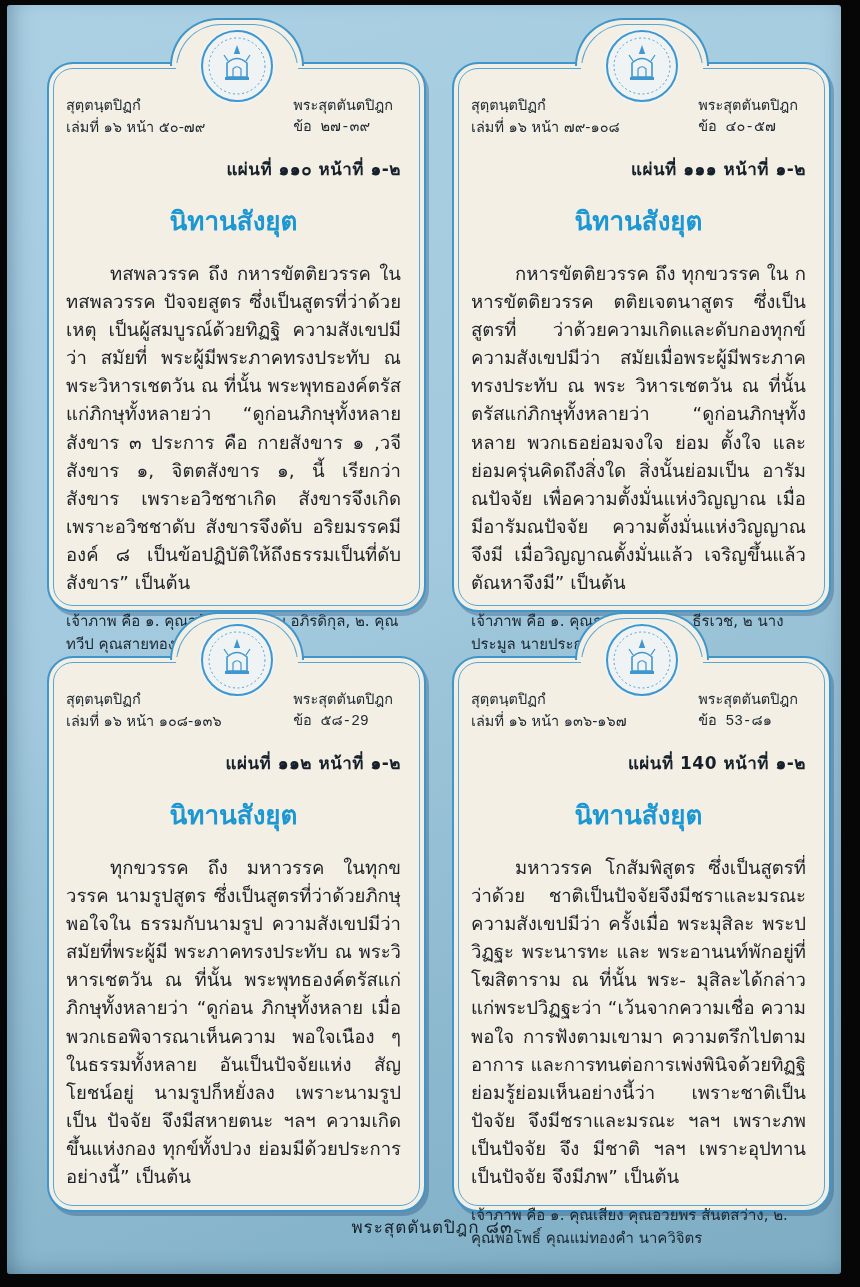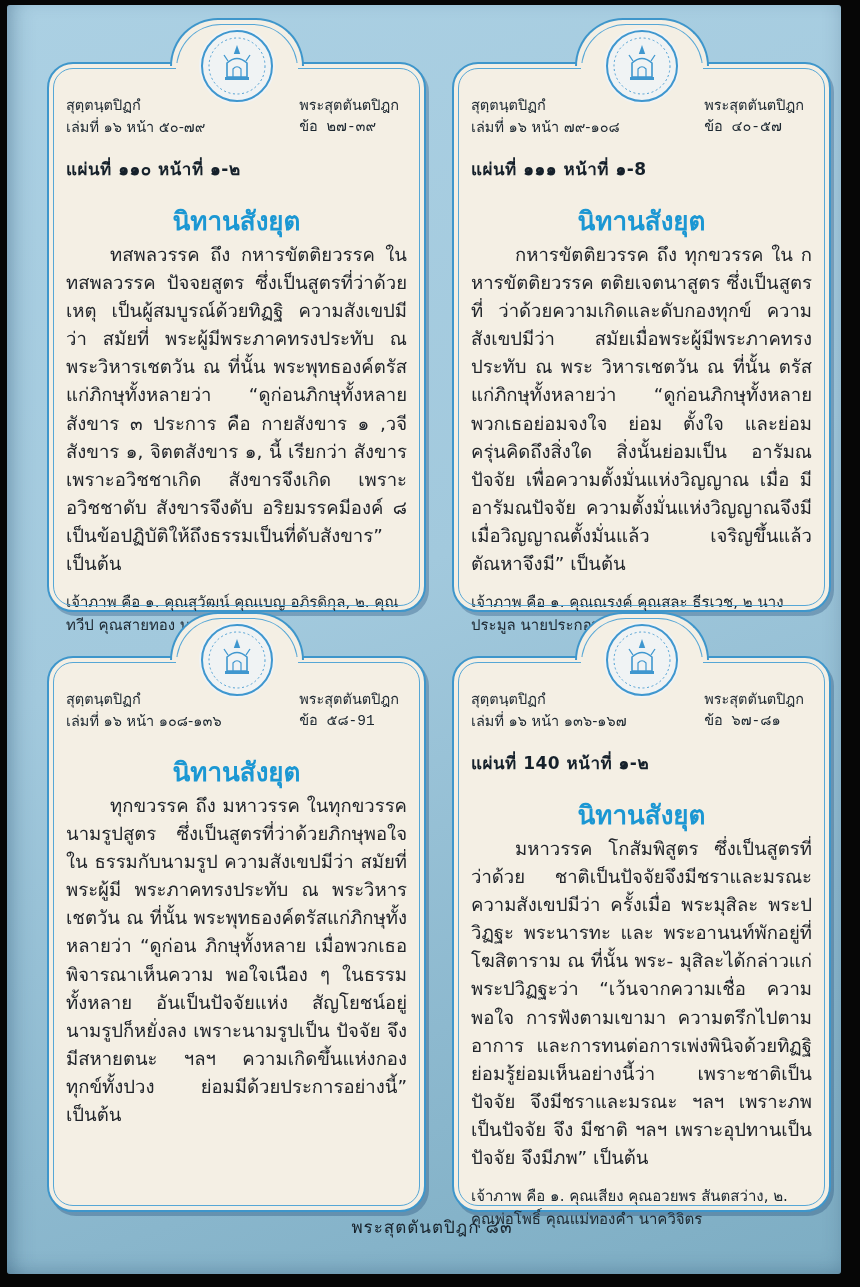--- a/index.html
+++ b/index.html
@@ -22,21 +22,21 @@
     grid-template-columns:1fr 1fr;
     grid-template-rows:550px 556px;
     column-gap:26px;row-gap:44px;
   }
   .card{
     position:relative;
     background:#f4efe4;
     border:2px solid #3e96cb;
     border-radius:26px;
     box-shadow:3px 4px 0 rgba(23,62,110,.30);
-    padding:30px 17px 0 17px;
+    padding:30px 23px 0 17px;
     box-sizing:border-box;
     color:#22262b;
   }
   .card::before{
     content:"";position:absolute;inset:4px;
     border:1px solid #56a7d6;border-radius:20px;pointer-events:none;
   }
   .seal-bump{
     position:absolute;top:-46px;left:50%;transform:translateX(-50%);
     width:130px;height:46px;
@@ -61,28 +61,29 @@
     z-index:3;display:flex;align-items:center;justify-content:center;
   }
   .card-head{
     display:flex;justify-content:space-between;
     font-size:14.5px;line-height:1.55;color:#1c2730;
     position:relative;z-index:4;
   }
   .head-right{text-align:left;padding-right:8px;}
   .head-right .num{padding-right:14px;font-family:Liberation Mono, monospace;}
   .sheet-line{
-    text-align:left;font-weight:bold;font-size:17px;color:#15202a;
+    text-align:right;font-weight:bold;font-size:17px;color:#15202a;
     margin-top:16px;letter-spacing:.5px;
   }
   .card-title{
     text-align:center;font-weight:bold;font-size:26px;color:#1b97d3;
     margin-top:18px;
   }
   .card-body{
+    margin-top:19px;
     font-size:18.5px;line-height:1.52;text-align:justify;
     text-indent:44px;color:#20242a;
   }
   .sponsor{
     margin-top:13px;font-size:15px;line-height:1.5;color:#1c2730;
   }
   .footer{
     position:absolute;left:16px;right:0;top:1208px;
     text-align:center;font-size:17px;color:#17222b;letter-spacing:1px;
   }
@@ -138,21 +139,21 @@
       <div class="card-head">
         <div>
           <div>สุตฺตนฺตปิฏกํ</div>
           <div>เล่มที่ ๑๖ หน้า ๗๙-๑๐๘</div>
         </div>
         <div class="head-right">
           <div>พระสุตตันตปิฎก</div>
           <div class="num">ข้อ ๔๐-๕๗</div>
         </div>
       </div>
-      <div class="sheet-line">แผ่นที่ ๑๑๑ หน้าที่ ๑-8</div>
+      <div class="sheet-line">แผ่นที่ ๑๑๑ หน้าที่ ๑-๒</div>
       <div class="card-title">นิทานสังยุต</div>
       <div class="card-body">กหารขัตติยวรรค ถึง ทุกขวรรค ใน กหารขัตติยวรรค ตติยเจตนาสูตร ซึ่งเป็นสูตรที่ ว่าด้วยความเกิดและดับกองทุกข์ ความสังเขปมีว่า สมัยเมื่อพระผู้มีพระภาคทรงประทับ ณ พระ วิหารเชตวัน ณ ที่นั้น ตรัสแก่ภิกษุทั้งหลายว่า “ดูก่อนภิกษุทั้งหลาย พวกเธอย่อมจงใจ ย่อม ตั้งใจ และย่อมครุ่นคิดถึงสิ่งใด สิ่งนั้นย่อมเป็น อารัมณปัจจัย เพื่อความตั้งมั่นแห่งวิญญาณ เมื่อ มีอารัมณปัจจัย ความตั้งมั่นแห่งวิญญาณจึงมี เมื่อวิญญาณตั้งมั่นแล้ว เจริญขึ้นแล้ว ตัณหาจึงมี” เป็นต้น</div>
       <div class="sponsor">เจ้าภาพ คือ ๑. คุณณรงค์ คุณสละ ธีรเวช, ๒ นางประมูล นายประกอบ หอมจันทร์</div>
     </div>
 
     <div class="card">
       <div class="seal-bump"></div>
       <div class="seal">
         <svg width="76" height="76" viewBox="0 0 76 76">
           <circle cx="38" cy="38" r="35" fill="none" stroke="#3f97cf" stroke-width="2"></circle>
@@ -164,23 +165,24 @@
           <path d="M29 33 l-4 -6 M47 33 l4 -6" stroke="#3f97cf" stroke-width="1.3"></path>
         </svg>
       </div>
       <div class="card-head">
         <div>
           <div>สุตฺตนฺตปิฏกํ</div>
           <div>เล่มที่ ๑๖ หน้า ๑๐๘-๑๓๖</div>
         </div>
         <div class="head-right">
           <div>พระสุตตันตปิฎก</div>
-          <div class="num">ข้อ ๕๘-91</div>
-        </div>
-      </div>
+          <div class="num">ข้อ ๕๘-29</div>
+        </div>
+      </div>
+      <div class="sheet-line">แผ่นที่ ๑๑๒ หน้าที่ ๑-๒</div>
       <div class="card-title">นิทานสังยุต</div>
       <div class="card-body">ทุกขวรรค ถึง มหาวรรค ในทุกขวรรค นามรูปสูตร ซึ่งเป็นสูตรที่ว่าด้วยภิกษุพอใจใน ธรรมกับนามรูป ความสังเขปมีว่า สมัยที่พระผู้มี พระภาคทรงประทับ ณ พระวิหารเชตวัน ณ ที่นั้น พระพุทธองค์ตรัสแก่ภิกษุทั้งหลายว่า “ดูก่อน ภิกษุทั้งหลาย เมื่อพวกเธอพิจารณาเห็นความ พอใจเนือง ๆ ในธรรมทั้งหลาย อันเป็นปัจจัยแห่ง สัญโยชน์อยู่ นามรูปก็หยั่งลง เพราะนามรูปเป็น ปัจจัย จึงมีสหายตนะ ฯลฯ ความเกิดขึ้นแห่งกอง ทุกข์ทั้งปวง ย่อมมีด้วยประการอย่างนี้” เป็นต้น</div>
     </div>
 
     <div class="card">
       <div class="seal-bump"></div>
       <div class="seal">
         <svg width="76" height="76" viewBox="0 0 76 76">
           <circle cx="38" cy="38" r="35" fill="none" stroke="#3f97cf" stroke-width="2"></circle>
           <circle cx="38" cy="38" r="28" fill="none" stroke="#3f97cf" stroke-width="0.9" stroke-dasharray="2 2.6"></circle>
@@ -191,21 +193,21 @@
           <path d="M29 33 l-4 -6 M47 33 l4 -6" stroke="#3f97cf" stroke-width="1.3"></path>
         </svg>
       </div>
       <div class="card-head">
         <div>
           <div>สุตฺตนฺตปิฏกํ</div>
           <div>เล่มที่ ๑๖ หน้า ๑๓๖-๑๖๗</div>
         </div>
         <div class="head-right">
           <div>พระสุตตันตปิฎก</div>
-          <div class="num">ข้อ ๖๗-๘๑</div>
+          <div class="num">ข้อ 53-๘๑</div>
         </div>
       </div>
       <div class="sheet-line">แผ่นที่ 140 หน้าที่ ๑-๒</div>
       <div class="card-title">นิทานสังยุต</div>
       <div class="card-body">มหาวรรค โกสัมพิสูตร ซึ่งเป็นสูตรที่ว่าด้วย ชาติเป็นปัจจัยจึงมีชราและมรณะ ความสังเขปมีว่า ครั้งเมื่อ พระมุสิละ พระปวิฏฐะ พระนารทะ และ พระอานนท์พักอยู่ที่โฆสิตาราม ณ ที่นั้น พระ- มุสิละได้กล่าวแก่พระปวิฏฐะว่า “เว้นจากความเชื่อ ความพอใจ การฟังตามเขามา ความตรึกไปตาม อาการ และการทนต่อการเพ่งพินิจด้วยทิฏฐิ ย่อมรู้ย่อมเห็นอย่างนี้ว่า เพราะชาติเป็นปัจจัย จึงมีชราและมรณะ ฯลฯ เพราะภพเป็นปัจจัย จึง มีชาติ ฯลฯ เพราะอุปทานเป็นปัจจัย จึงมีภพ” เป็นต้น</div>
       <div class="sponsor">เจ้าภาพ  คือ  ๑. คุณเสียง คุณอวยพร สันตสว่าง, ๒. คุณพ่อโพธิ์ คุณแม่ทองคำ นาควิจิตร</div>
     </div>
 
   </div>
 

